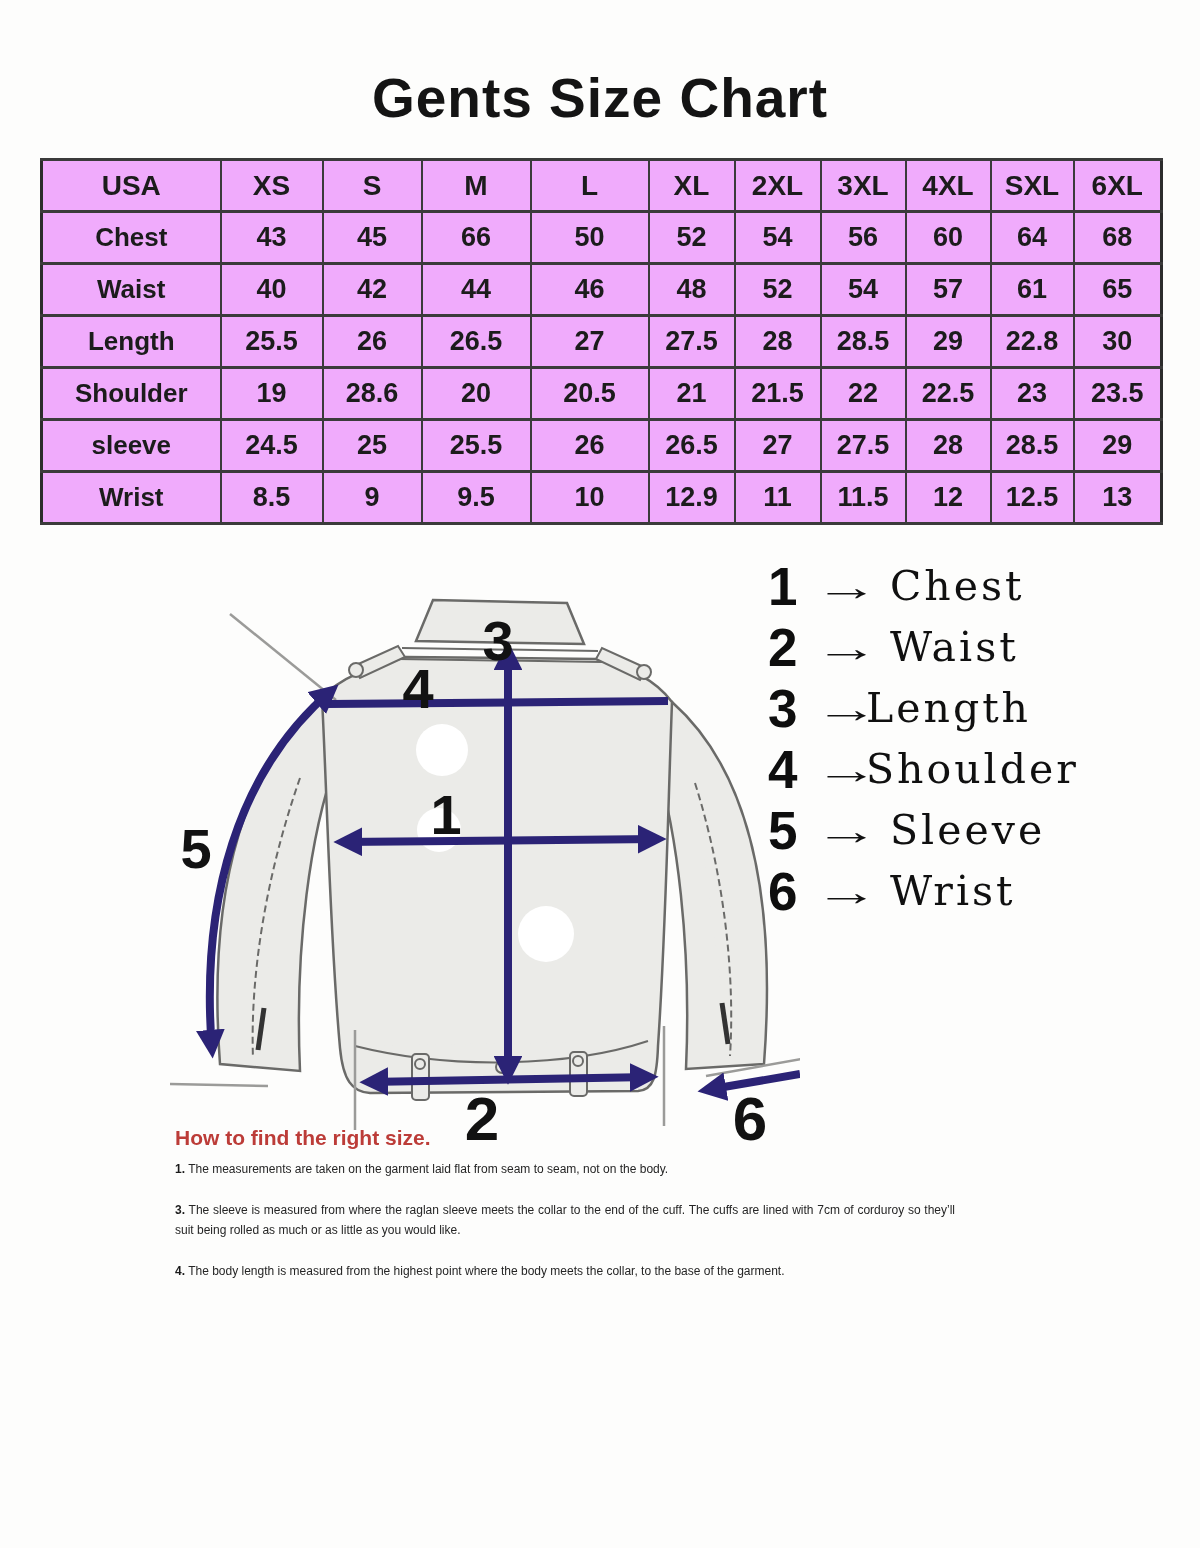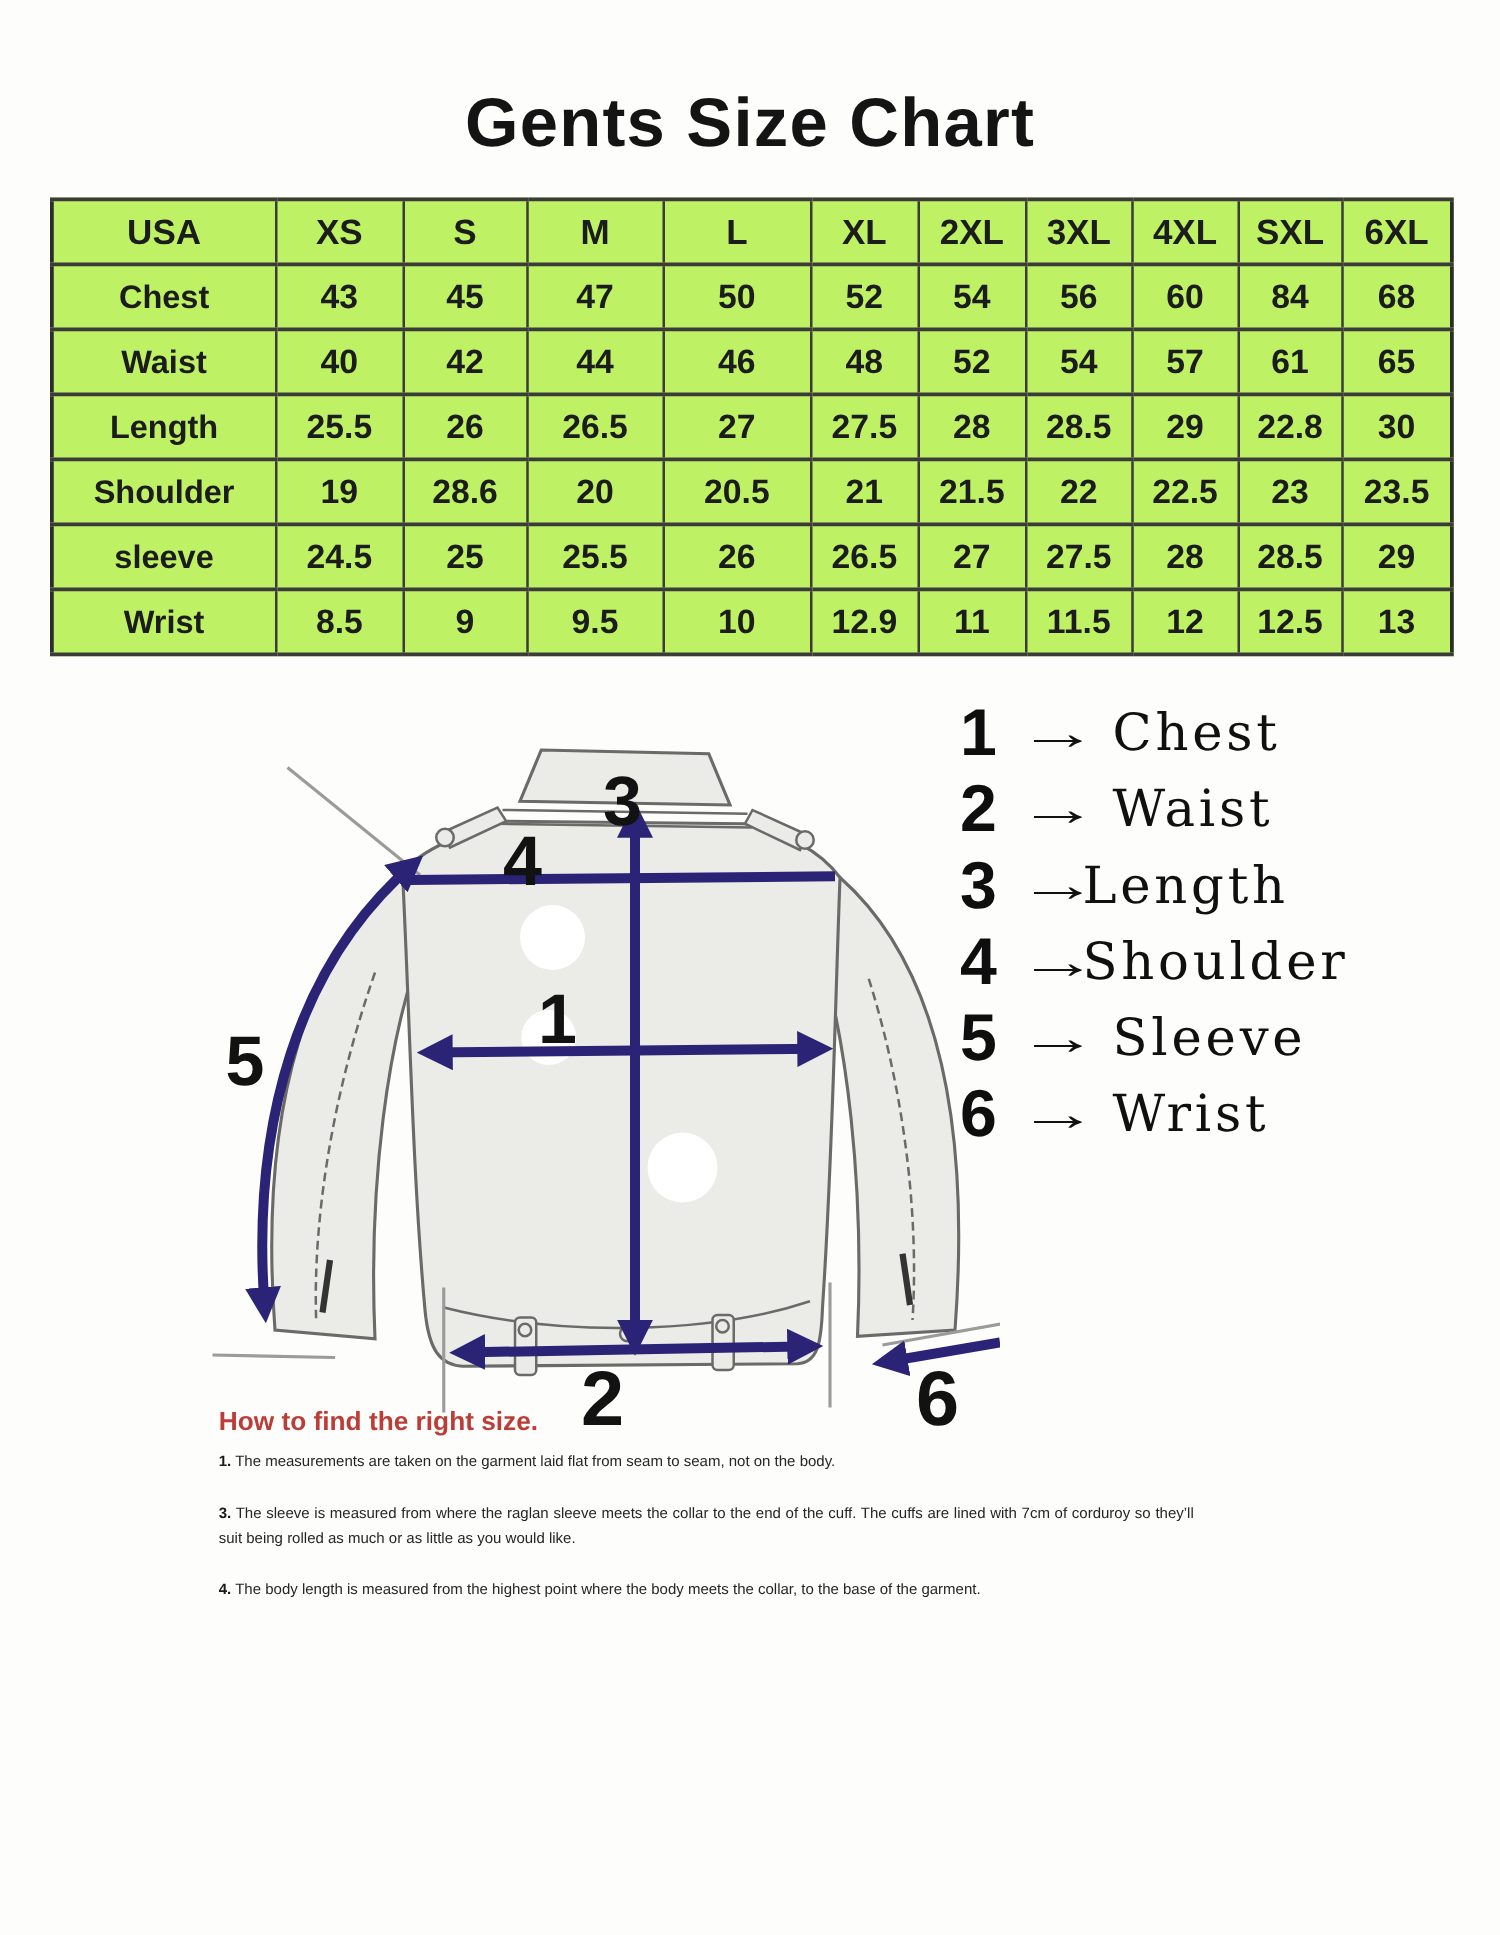--- a/index.html
+++ b/index.html
@@ -18,21 +18,21 @@
   
   .page-title{
     position:absolute;top:66px;left:0;width:100%;
     text-align:center;font-size:55px;font-weight:700;
     letter-spacing:1px;color:#141414;
   }
   
   .size-table-wrap{position:absolute;left:40px;top:158px;width:1120px;}
   table.size-table{
     width:100%;border-collapse:collapse;table-layout:fixed;
-    border:3px solid #2c2c2c;background:#bef264;
+    border:3px solid #2c2c2c;background:#f0abfc;
   }
   table.size-table th,table.size-table td{
     border:2px solid var(--tborder);
     border-top-width:3px;border-bottom-width:3px;
     height:52px;text-align:center;vertical-align:middle;
     font-weight:700;font-size:27px;color:#1c1c1c;padding:0;
   }
   table.size-table thead th{font-size:28px;}
   table.size-table .rowlabel{font-size:26px;}
   
@@ -107,27 +107,27 @@
             <th>4XL</th>
             <th>SXL</th>
             <th>6XL</th>
           </tr>
         </thead>
       <tbody>
           <tr>
             <th class="rowlabel">Chest</th>
             <td>43</td>
             <td>45</td>
-            <td>47</td>
+            <td>66</td>
             <td>50</td>
             <td>52</td>
             <td>54</td>
             <td>56</td>
             <td>60</td>
-            <td>84</td>
+            <td>64</td>
             <td>68</td>
           </tr>
           <tr>
             <th class="rowlabel">Waist</th>
             <td>40</td>
             <td>42</td>
             <td>44</td>
             <td>46</td>
             <td>48</td>
             <td>52</td>

